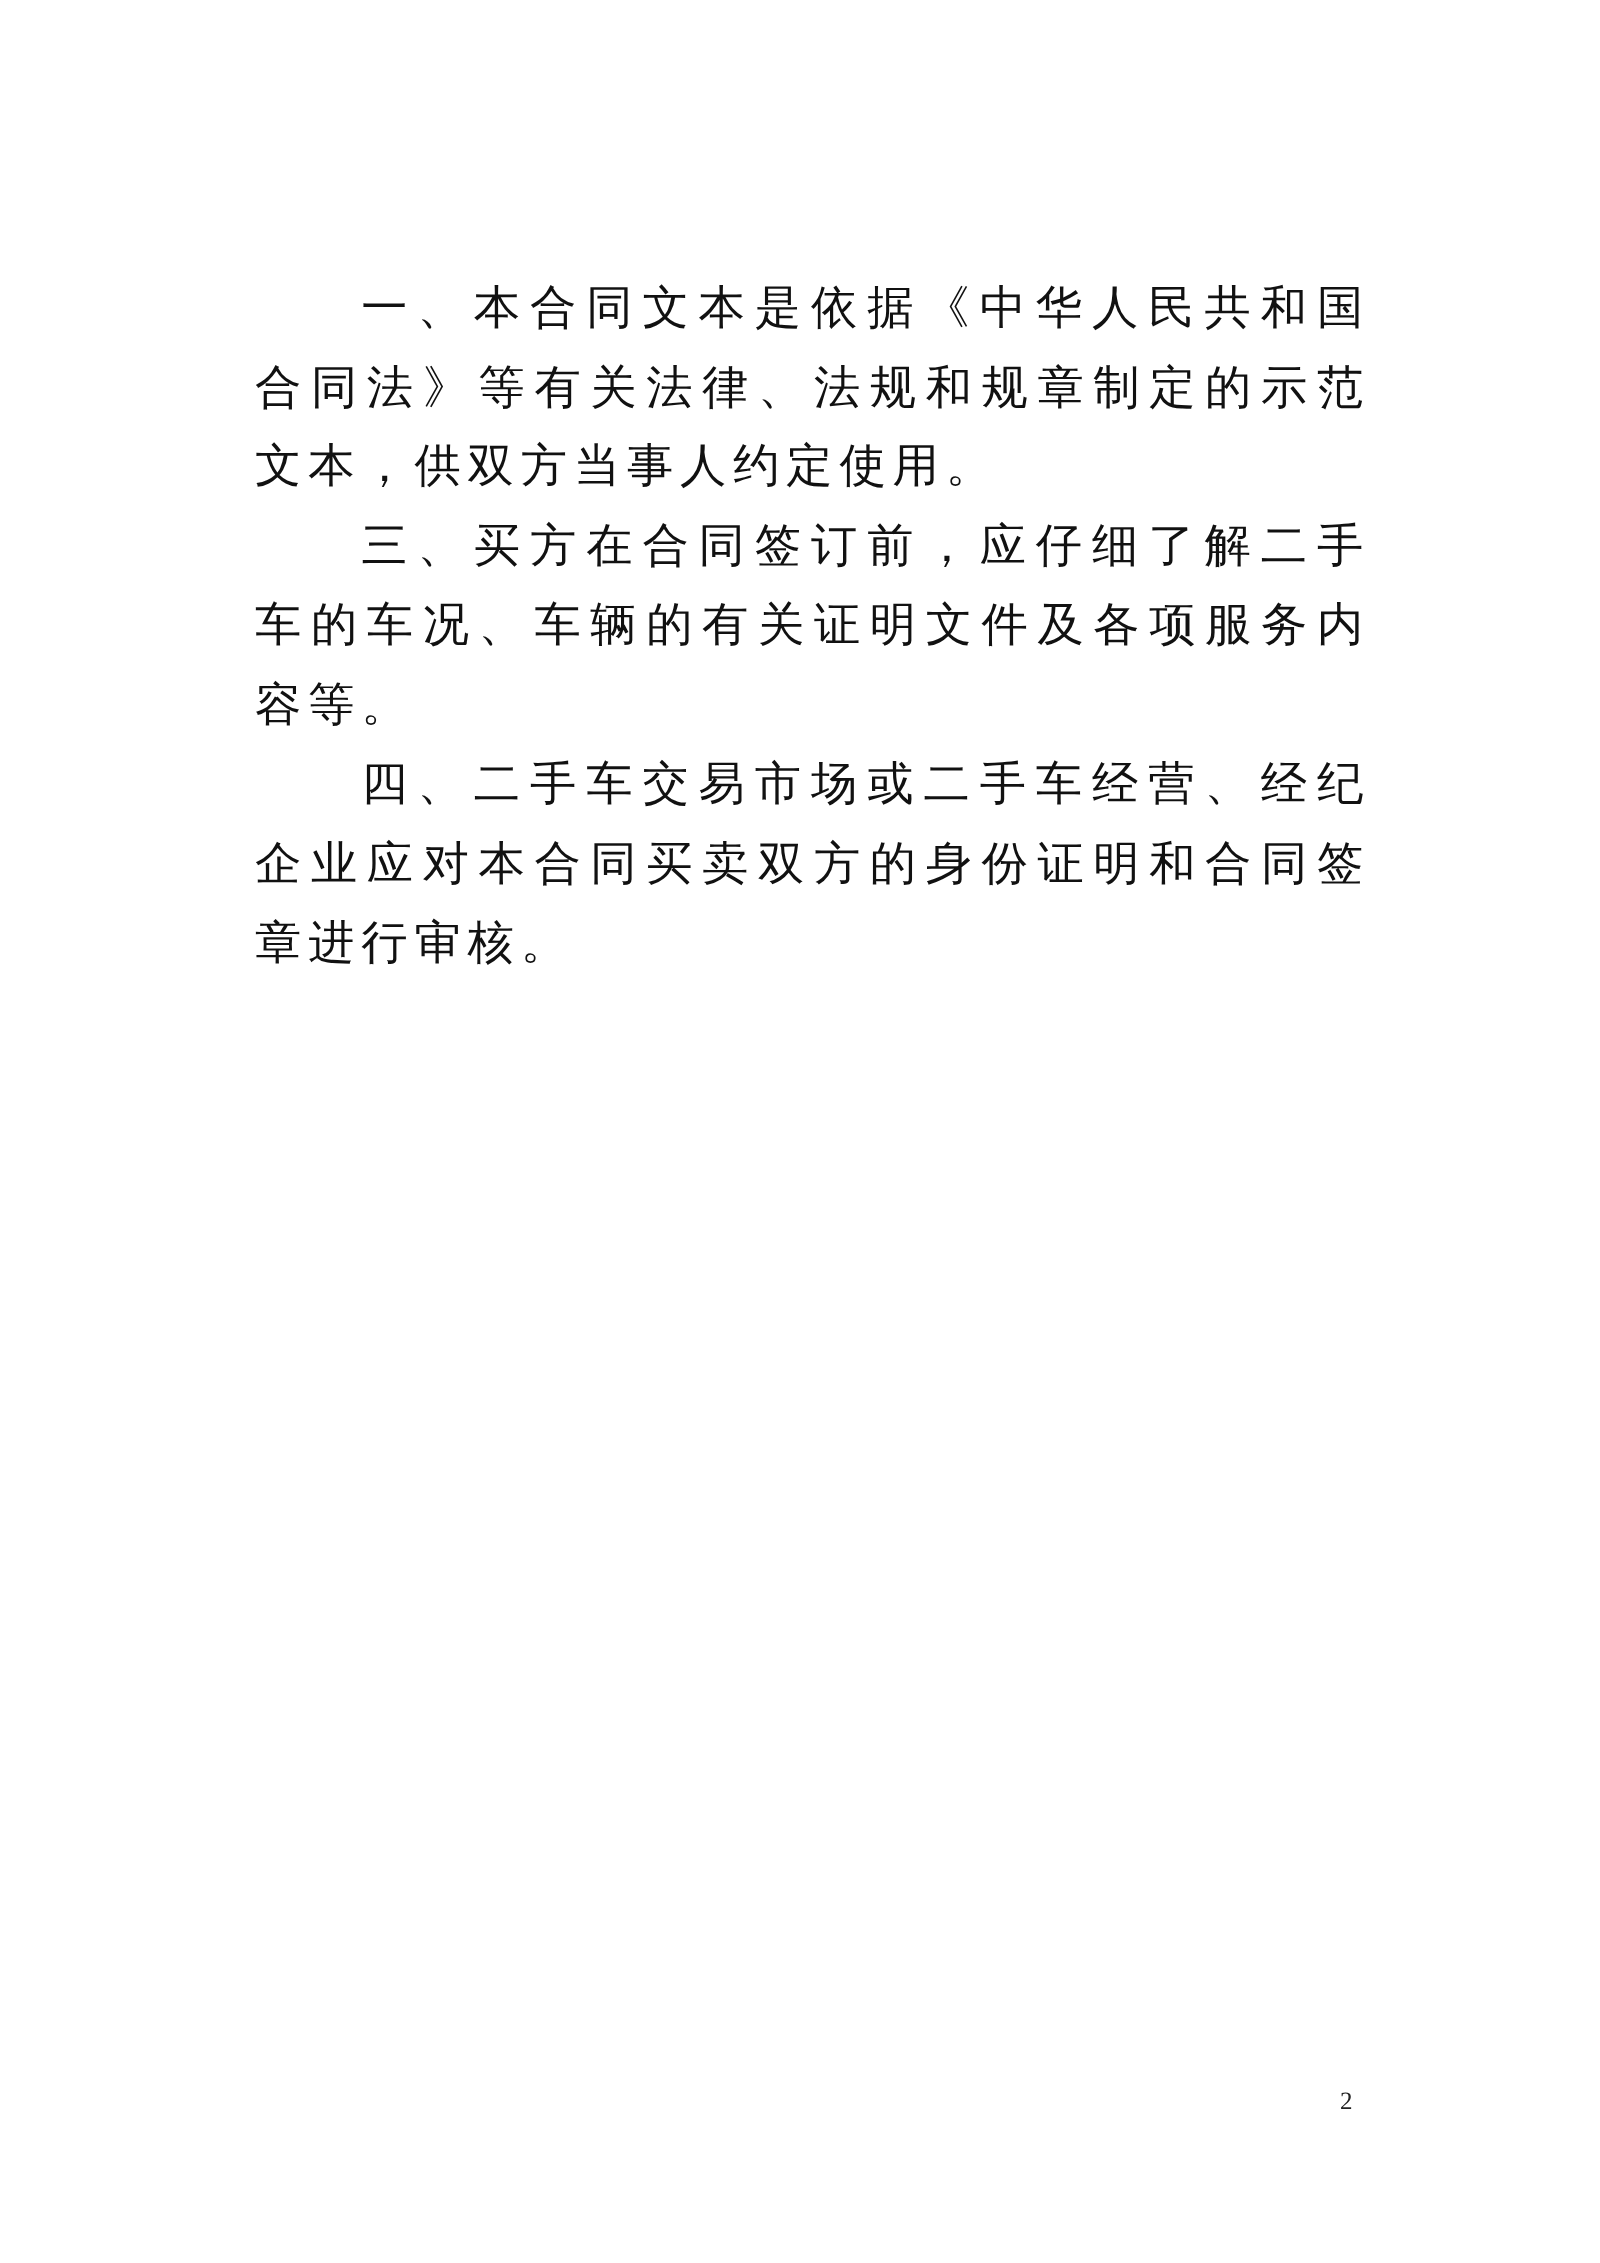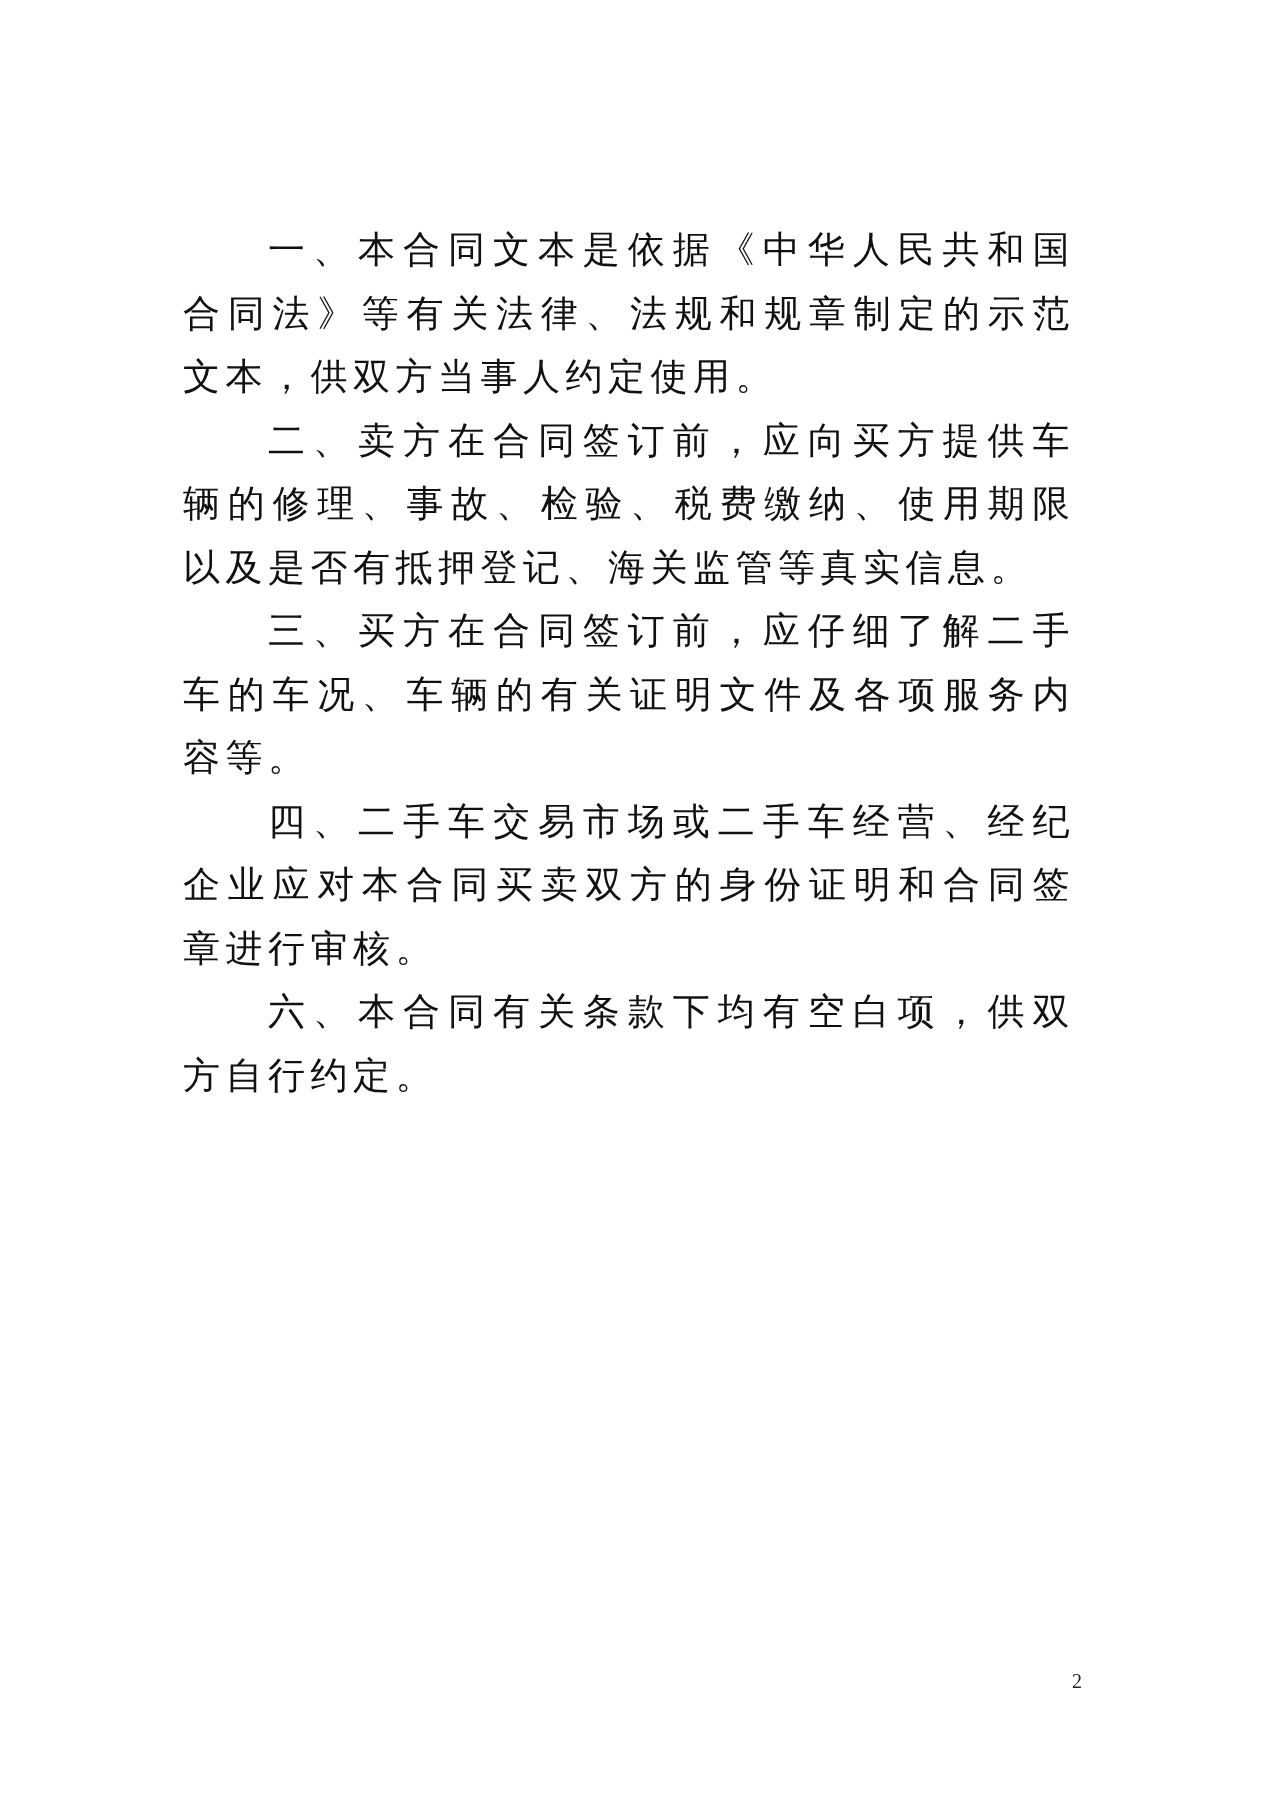--- a/index.html
+++ b/index.html
@@ -1,34 +1,32 @@
 <!DOCTYPE html>
 <html><head>
 <meta charset="utf-8">
 <style>
   html, body { margin: 0; padding: 0; background: #ffffff; }
   body { width: 1280px; height: 1810px; position: relative; overflow: hidden; }
   .page { position: absolute; left: 0; top: 0; width: 1280px; height: 1810px; background: #fff; }
   .content {
-    position: absolute; left: 183px; top: 218px; width: 892px;
-    font-family: Liberation Sans, sans-serif;
+    position: absolute; left: 204px; top: 218px; width: 892px;
+    font-family: Liberation Mono, monospace;
     color: #111; font-size: 37px; line-height: 63.5px;
     letter-spacing: 5.5px; text-align: justify;
   }
   .para { margin: 0; text-indent: 2.3em; }
   .page-number {
     position: absolute; left: 1072px; top: 1670px;
     font-family: "Liberation Serif", serif; font-size: 20px; color: #222;
   }
 </style>
 </head>
 <body>
 
 <div class="page">
   <div class="content">
     <p class="para">一、本合同文本是依据《中华人民共和国合同法》等有关法律、法规和规章制定的示范文本，供双方当事人约定使用。</p>
-    <p class="para">二、卖方在合同签订前，应向买方提供车辆的修理、事故、检验、税费缴纳、使用期限以及是否有抵押登记、海关监管等真实信息。</p>
     <p class="para">三、买方在合同签订前，应仔细了解二手车的车况、车辆的有关证明文件及各项服务内容等。</p>
     <p class="para">四、二手车交易市场或二手车经营、经纪企业应对本合同买卖双方的身份证明和合同签章进行审核。</p>
-    <p class="para">六、本合同有关条款下均有空白项，供双方自行约定。</p>
   </div>
   <div class="page-number">2</div>
 </div>
 
 </body></html>

